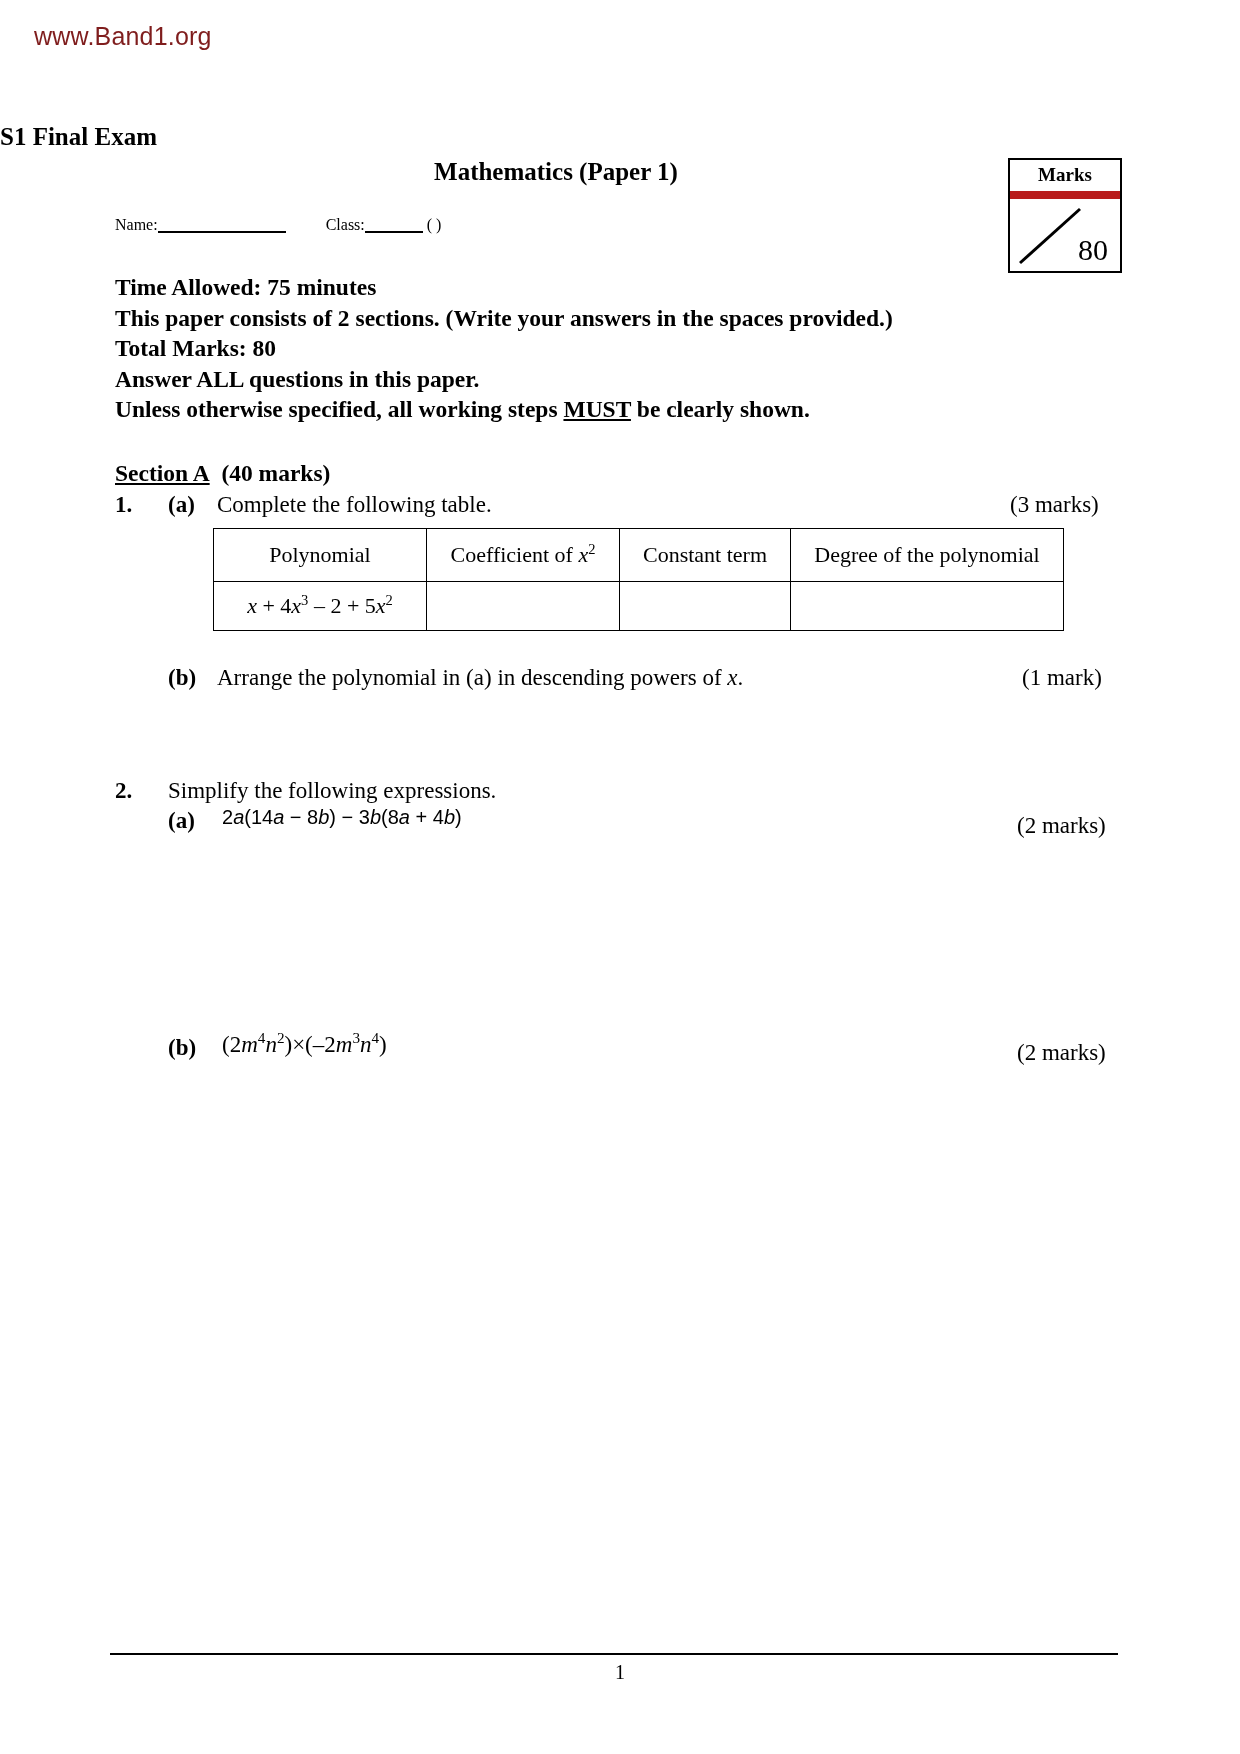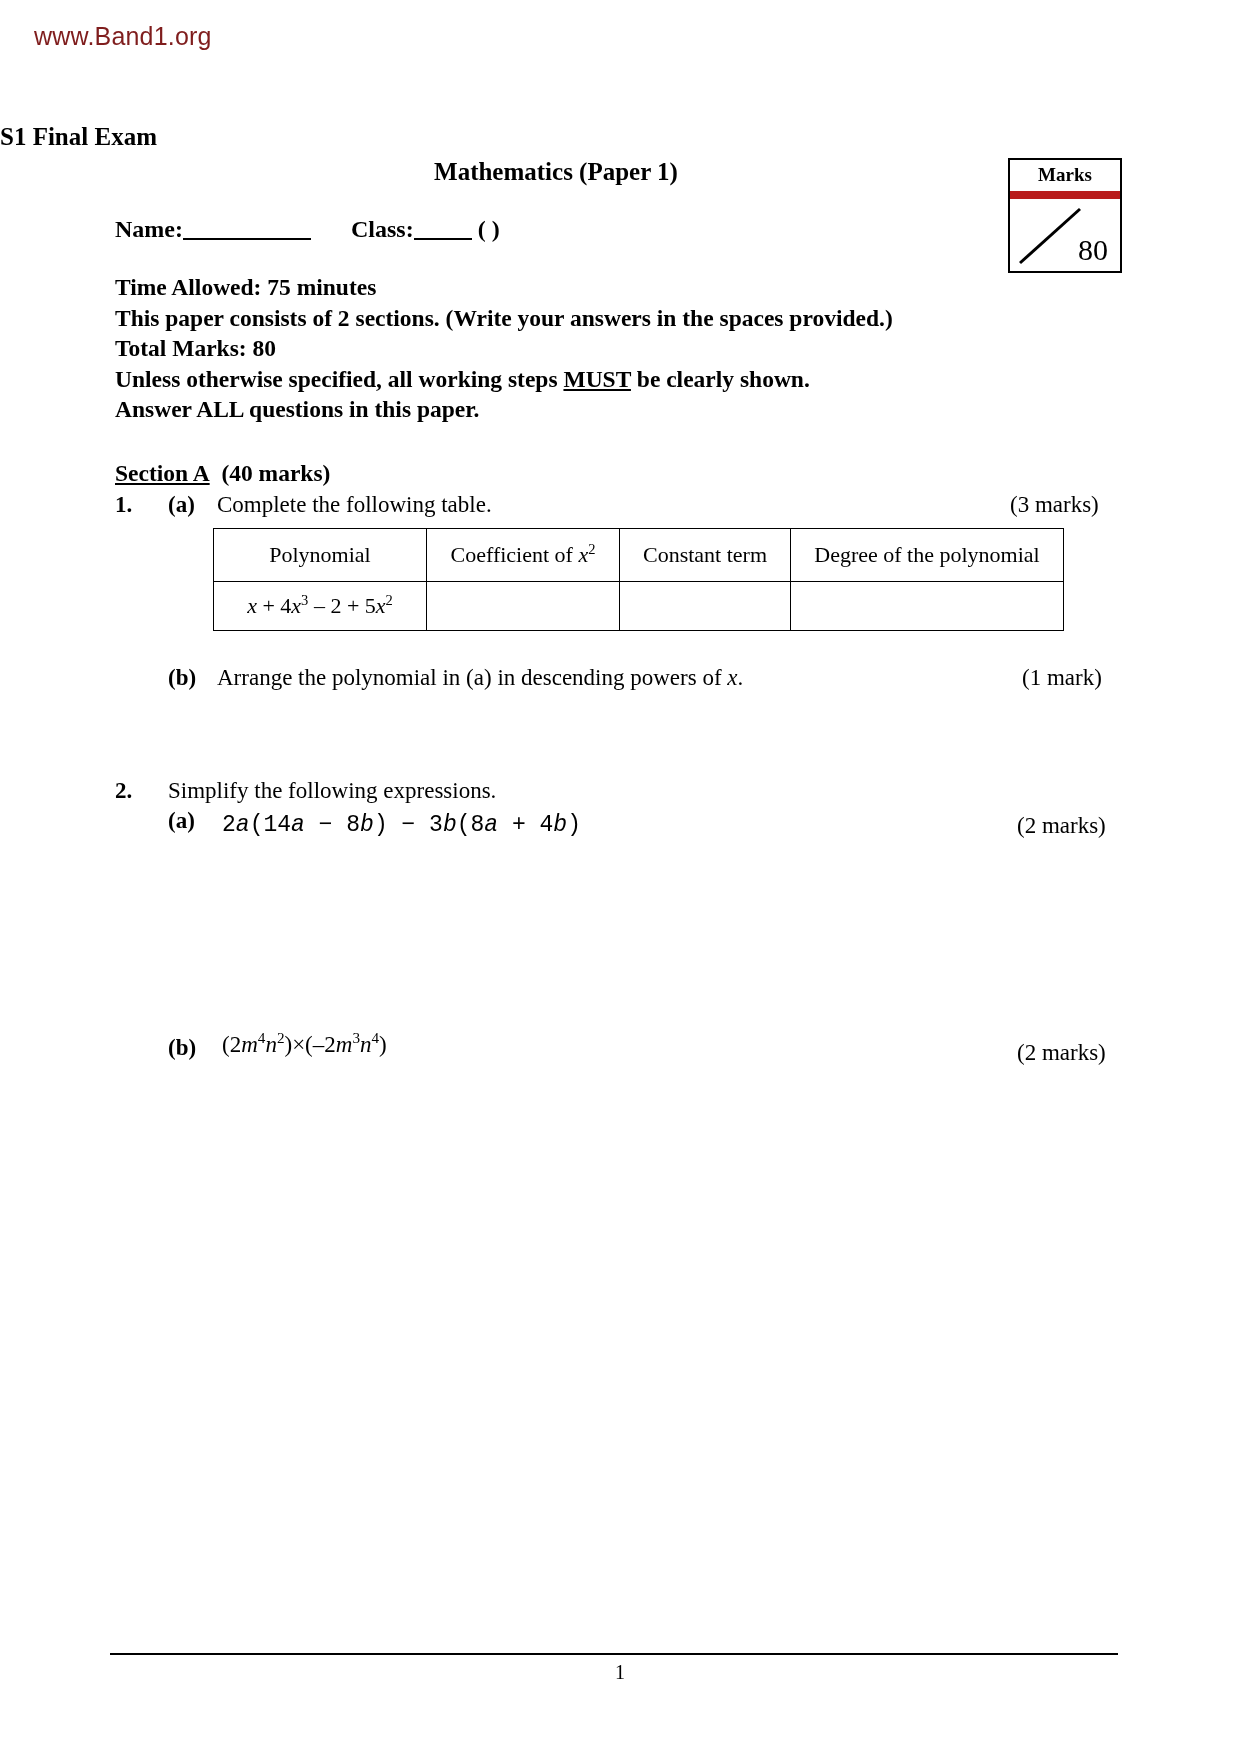--- a/index.html
+++ b/index.html
@@ -83,22 +83,22 @@
     right: 12px;
     bottom: 4px;
     font-size: 30px;
   }
 
   
   .name-line {
     position: absolute;
     top: 216px;
     left: 115px;
-    font-weight: bold;
-    font-size: 24px;
+    font-weight: normal;
+    font-size: 16px;
     white-space: nowrap;
   }
   .name-line .blank-long {
     display: inline-block;
     width: 128px;
     border-bottom: 2px solid #000;
     vertical-align: -3px;
   }
   .name-line .blank-short {
     display: inline-block;
@@ -222,23 +222,22 @@
     position: absolute;
     top: 808px;
     left: 168px;
     font-weight: bold;
     font-size: 23px;
   }
   .q2a-expr {
     position: absolute;
     top: 806px;
     left: 222px;
-    font-size: 23px;
-    font-family: Liberation Mono, monospace;
-    margin-top: 6px;
+    font-size: 20px;
+    font-family: Liberation Sans, sans-serif;
   }
   .q2a-marks {
     position: absolute;
     top: 813px;
     left: 1017px;
     font-size: 23px;
   }
   .q2b-label {
     position: absolute;
     top: 1035px;
@@ -301,22 +300,22 @@
   </div>
 
   <div class="name-line">
     <span>Name:</span><span class="blank-long"></span><span class="gap"></span><span>Class:</span><span class="blank-short"></span> <span>(    )</span>
   </div>
 
   <div class="instructions">
     <div>Time Allowed: 75 minutes</div>
     <div>This paper consists of 2 sections. (Write your answers in the spaces provided.)</div>
     <div>Total Marks: 80</div>
+    <div>Answer ALL questions in this paper.</div>
     <div><span>Unless otherwise specified, all working steps </span><span class="underline">MUST</span><span> be clearly shown.</span></div>
-    <div>Answer ALL questions in this paper.</div>
   </div>
 
   <div class="section-heading">
     <span class="underline">Section A</span>&nbsp;&nbsp;<span>(40 marks)</span>
   </div>
 
   <div class="q1-num">1.</div>
   <div class="q1a-label">(a)</div>
   <div class="q1a-text">Complete the following table.</div>
   <div class="q1a-marks">(3 marks)</div>

